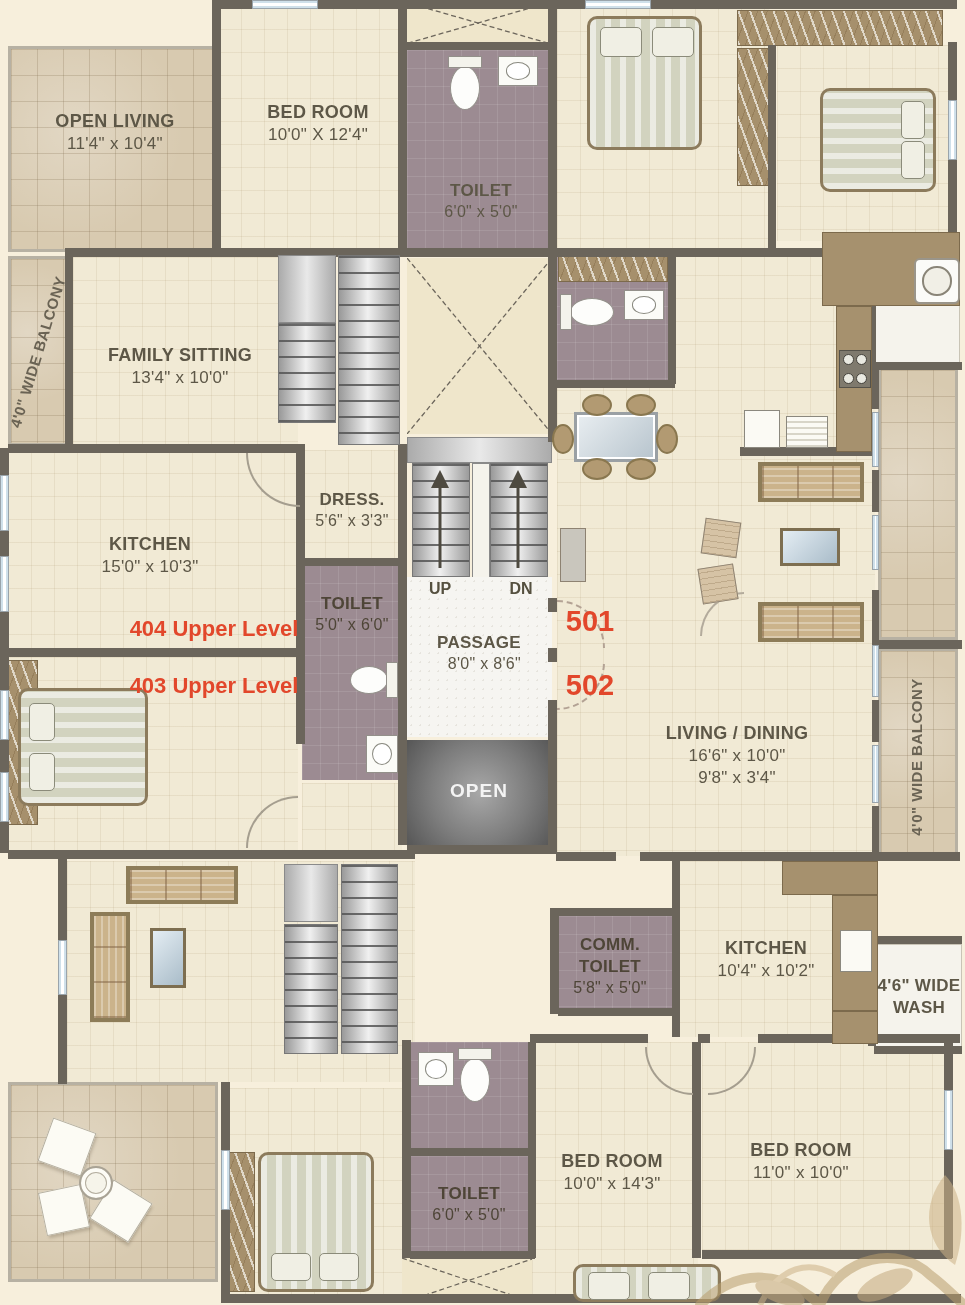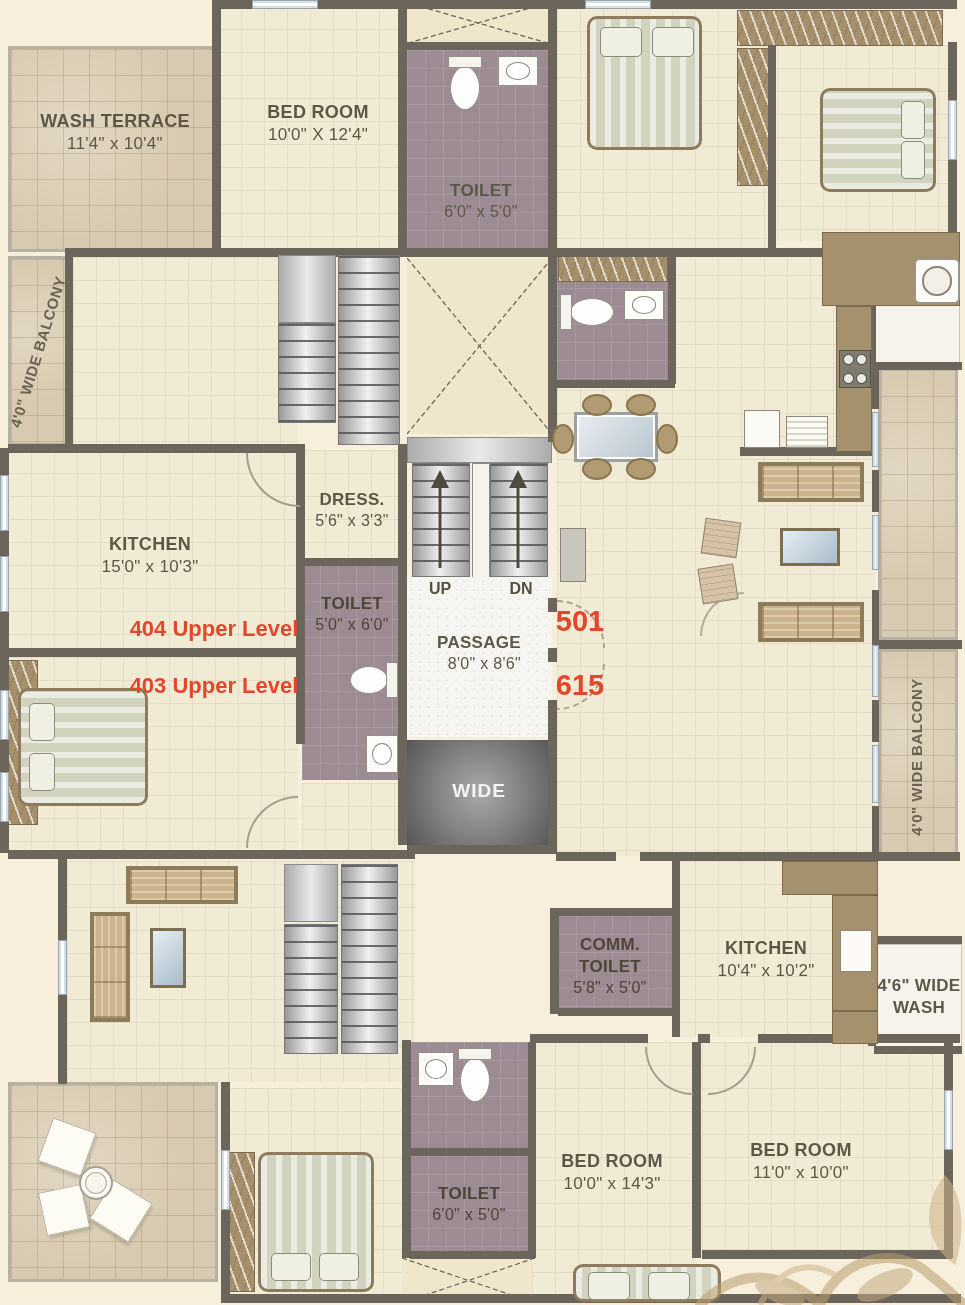--- a/index.html
+++ b/index.html
@@ -37,21 +37,21 @@
   .passage{position:absolute;background:#f6f5f1;background-image:radial-gradient(rgba(160,150,130,.18) 1px,transparent 1px);background-size:9px 9px;}
   .shaft{position:absolute;background:#efe6cb;}
   .shaft svg{position:absolute;inset:0;}
   
   .lbl{position:absolute;transform:translate(-50%,-50%);display:flex;flex-direction:column;align-items:center;
        text-align:center;color:#5d5747;line-height:1.3;white-space:nowrap;letter-spacing:.3px;}
   .nm{font-weight:700;font-size:18px;}
   .dm{font-weight:500;font-size:17px;}
   .sm .nm{font-size:17px}.sm .dm{font-size:16px}
   .red{position:absolute;transform:translate(-50%,-50%);color:#e2472b;font-weight:700;font-size:22px;white-space:nowrap;}
-  .unit{position:absolute;transform:translate(-50%,-50%);color:#e2472b;font-weight:700;font-size:29px;}
+  .unit{position:absolute;transform:translate(-50%,-50%);color:#e2472b;font-weight:700;font-size:29px;margin-left:10px;}
   .updn{position:absolute;transform:translate(-50%,-50%);color:#55503f;font-weight:700;font-size:16px;}
   .liftlbl{position:absolute;transform:translate(-50%,-50%);color:#f4f4f4;font-weight:700;font-size:19px;letter-spacing:1px;}
   .rot{transform:translate(-50%,-50%) rotate(-73deg);}
   .rot90{transform:translate(-50%,-50%) rotate(-90deg);}
   .ballbl{font-weight:600;font-size:15px;color:#6a6354;letter-spacing:.5px;white-space:nowrap;}
   
   .bed{position:absolute;border:3px solid #8c7b5c;border-radius:10px;background-color:#d2d3bf;background-image:
     repeating-linear-gradient(90deg,rgba(255,255,255,.55) 0 6px,transparent 6px 15px);box-sizing:border-box;}
   .bedh{background-image:repeating-linear-gradient(0deg,rgba(255,255,255,.55) 0 6px,transparent 6px 15px);}
   .pil{position:absolute;background:#f0efe4;border:1px solid #8b8b7a;border-radius:5px;}
@@ -322,33 +322,37 @@
 
   <svg class="abs" style="left:660px;top:1135px;" width="305" height="170" viewBox="0 0 305 170" opacity="0.55">
     <path d="M40,170 C90,120 140,150 160,170 M160,170 C180,120 240,110 270,140 C290,155 300,168 305,170" stroke="#b99e6e" stroke-width="10" fill="none" stroke-linecap="round"></path>
     <path d="M100,170 C120,130 150,125 175,140" stroke="#cdb387" stroke-width="6" fill="none"></path>
     <ellipse cx="225" cy="150" rx="30" ry="12" fill="#c3a97e" transform="rotate(-25 225 150)"></ellipse>
     <ellipse cx="120" cy="158" rx="26" ry="10" fill="#c3a97e" transform="rotate(20 120 158)"></ellipse>
     <path d="M285,40 C260,70 265,110 295,130 C305,100 305,60 285,40 Z" fill="#cdb387"></path>
   </svg>
 
   <div class="lbl" style="left:115px;top:133px;">
-    <span class="nm">WASH TERRACE</span>
+    <span class="nm">OPEN LIVING</span>
     <span class="dm">11'4" x 10'4"</span>
   </div>
   <div class="lbl rot" style="left:38px;top:352px;">
     <span class="ballbl">4'0" WIDE BALCONY</span>
   </div>
   <div class="lbl" style="left:318px;top:124px;">
     <span class="nm">BED ROOM</span>
     <span class="dm">10'0" X 12'4"</span>
   </div>
   <div class="lbl sm" style="left:481px;top:201px;">
     <span class="nm">TOILET</span>
     <span class="dm">6'0" x 5'0"</span>
+  </div>
+  <div class="lbl" style="left:180px;top:367px;">
+    <span class="nm">FAMILY SITTING</span>
+    <span class="dm">13'4" x 10'0"</span>
   </div>
   <div class="lbl sm" style="left:352px;top:510px;">
     <span class="nm">DRESS.</span>
     <span class="dm">5'6" x 3'3"</span>
   </div>
   <div class="lbl" style="left:150px;top:556px;">
     <span class="nm">KITCHEN</span>
     <span class="dm">15'0" x 10'3"</span>
   </div>
   <div class="lbl sm" style="left:352px;top:614px;color:#4e4537;">
@@ -357,22 +361,27 @@
   </div>
   <div class="red" style="left:214px;top:629px;">404 Upper Level</div>
   <div class="red" style="left:214px;top:686px;">403 Upper Level</div>
   <div class="updn" style="left:440px;top:589px;">UP</div>
   <div class="updn" style="left:521px;top:589px;">DN</div>
   <div class="lbl sm" style="left:479px;top:653px;align-items:flex-end;">
     <span class="nm">PASSAGE</span>
     <span class="dm">8'0" x 8'6"</span>
   </div>
   <div class="unit" style="left:580px;top:621px;">501</div>
-  <div class="unit" style="left:580px;top:685px;">615</div>
-  <div class="liftlbl" style="left:479px;top:791px;">WIDE</div>
+  <div class="unit" style="left:580px;top:685px;">502</div>
+  <div class="liftlbl" style="left:479px;top:791px;">OPEN</div>
+  <div class="lbl" style="left:737px;top:756px;">
+    <span class="nm">LIVING / DINING</span>
+    <span class="dm">16'6" x 10'0"</span>
+    <span class="dm">9'8" x 3'4"</span>
+  </div>
   <div class="lbl sm" style="left:610px;top:966px;color:#4e4537;">
     <span class="nm">COMM.</span>
     <span class="nm">TOILET</span>
     <span class="dm">5'8" x 5'0"</span>
   </div>
   <div class="lbl" style="left:766px;top:960px;">
     <span class="nm">KITCHEN</span>
     <span class="dm">10'4" x 10'2"</span>
   </div>
   <div class="lbl sm" style="left:919px;top:997px;">

